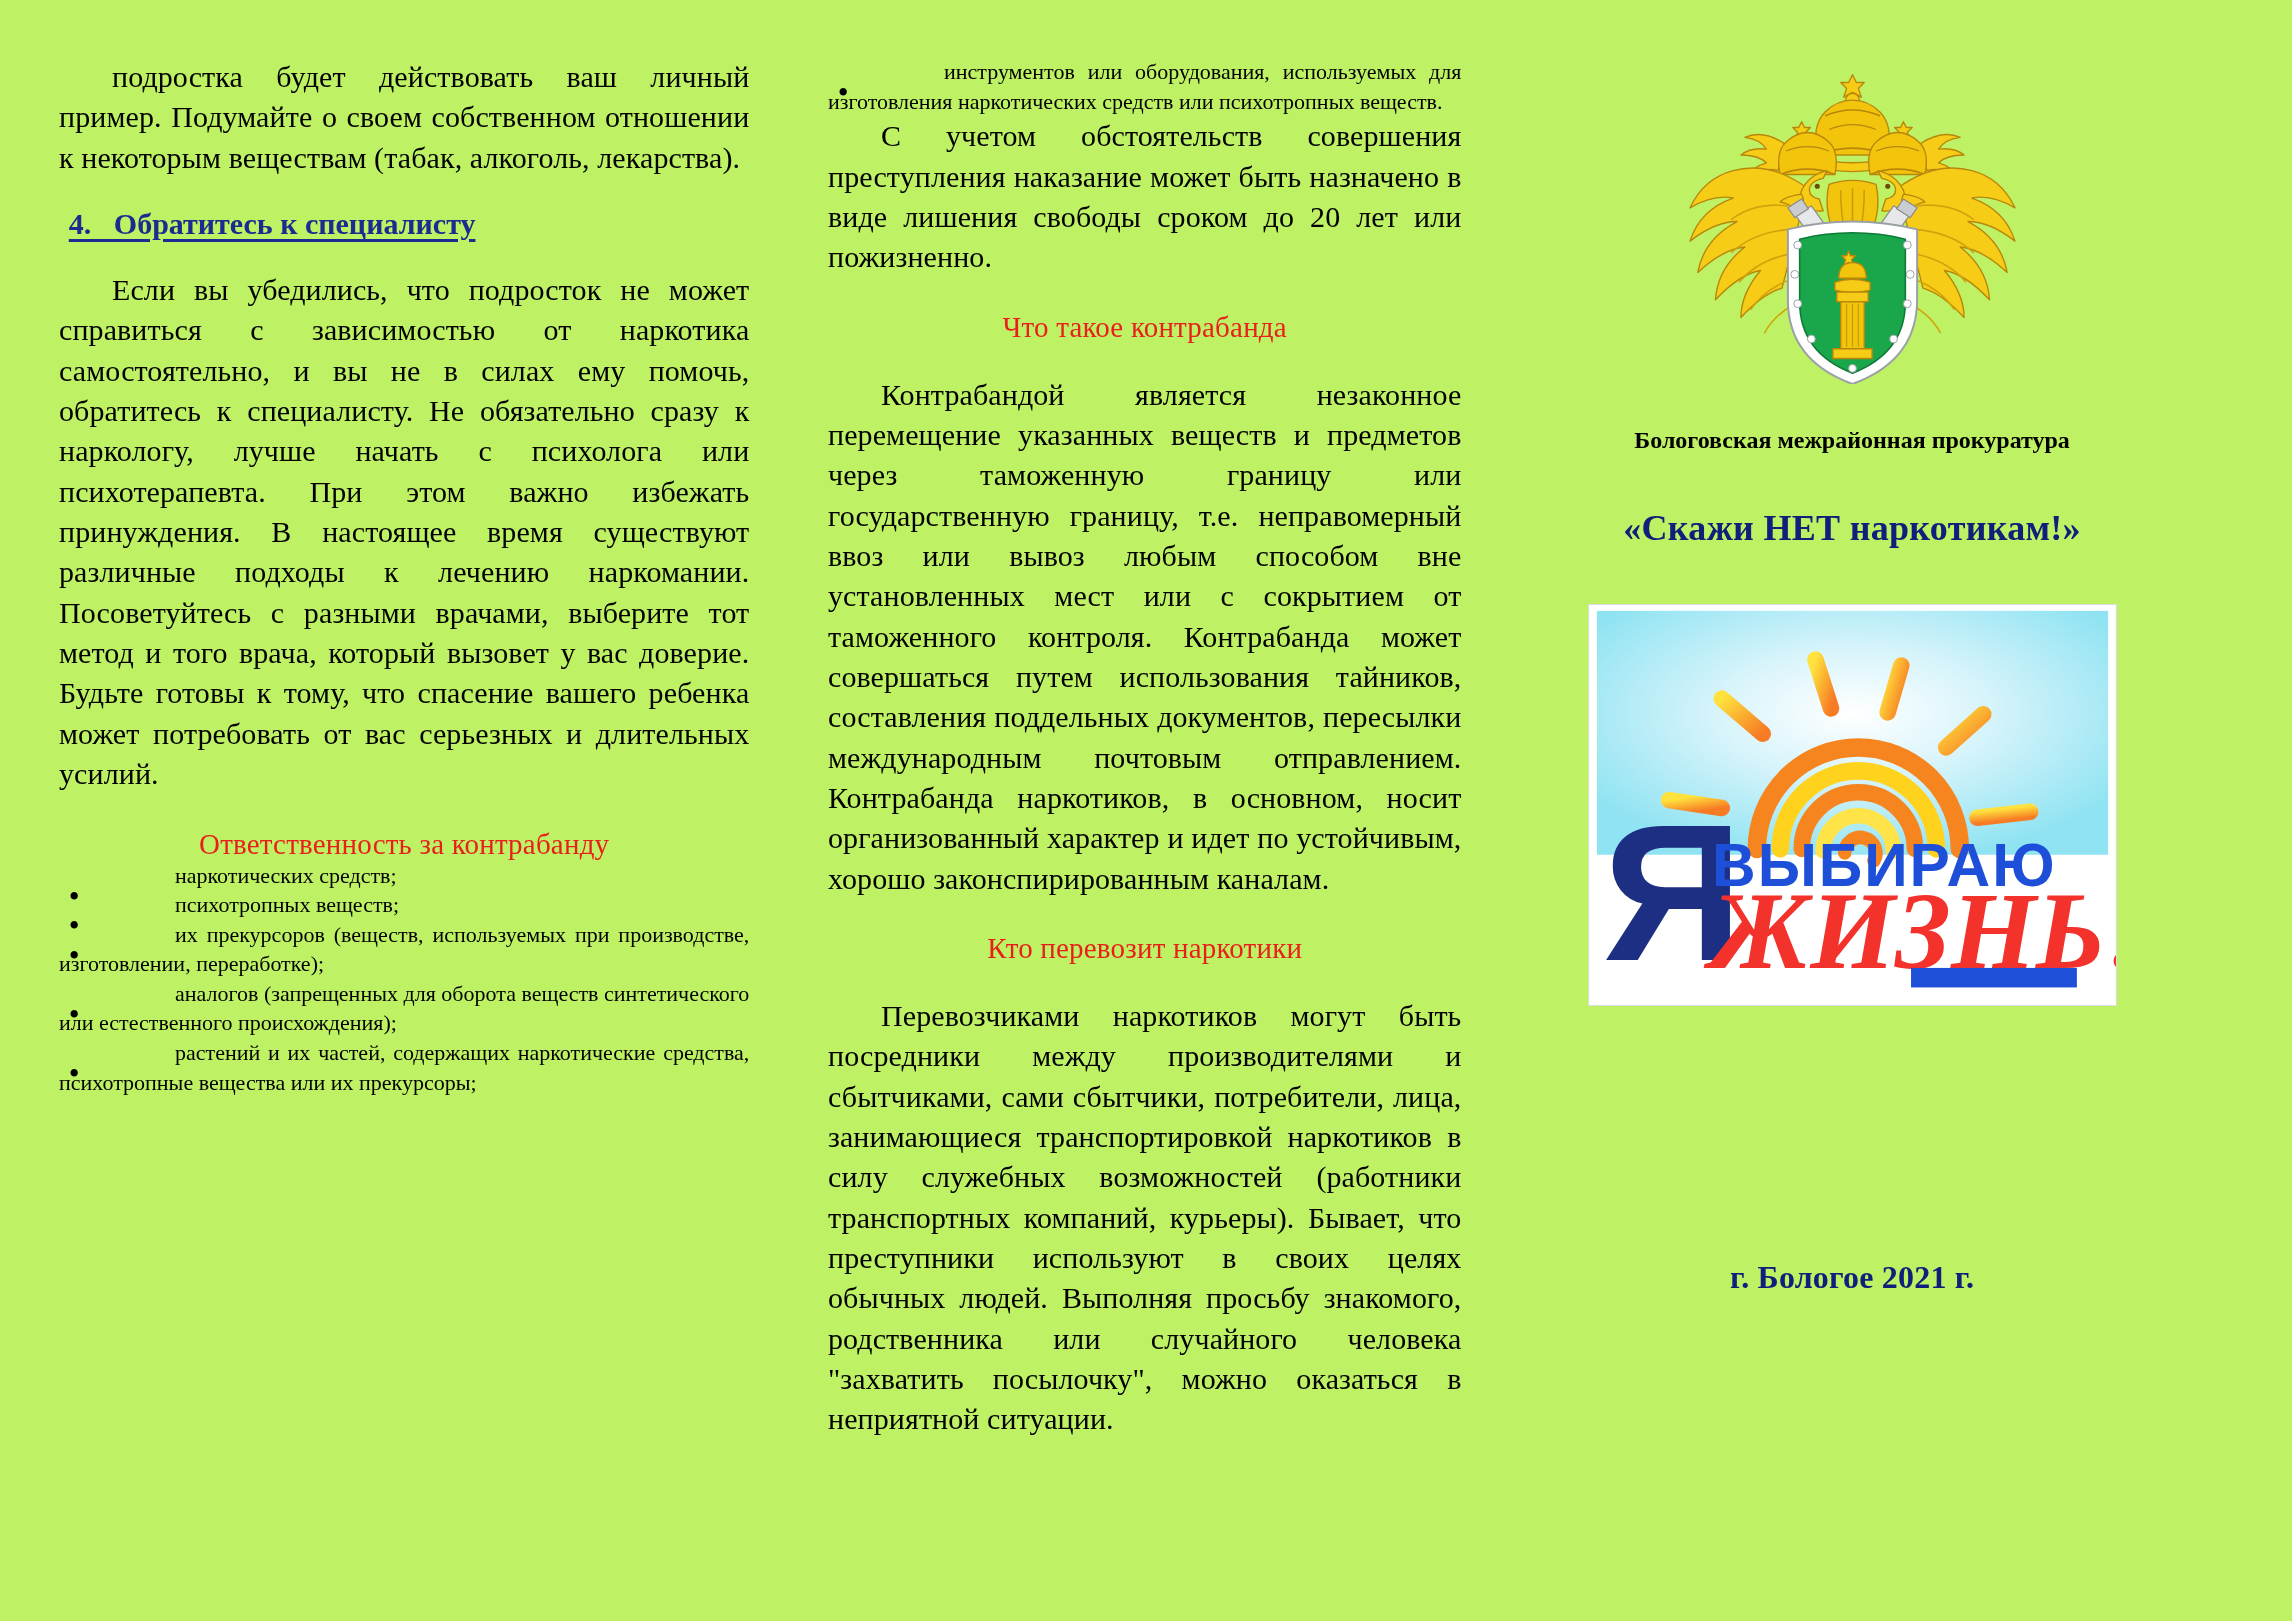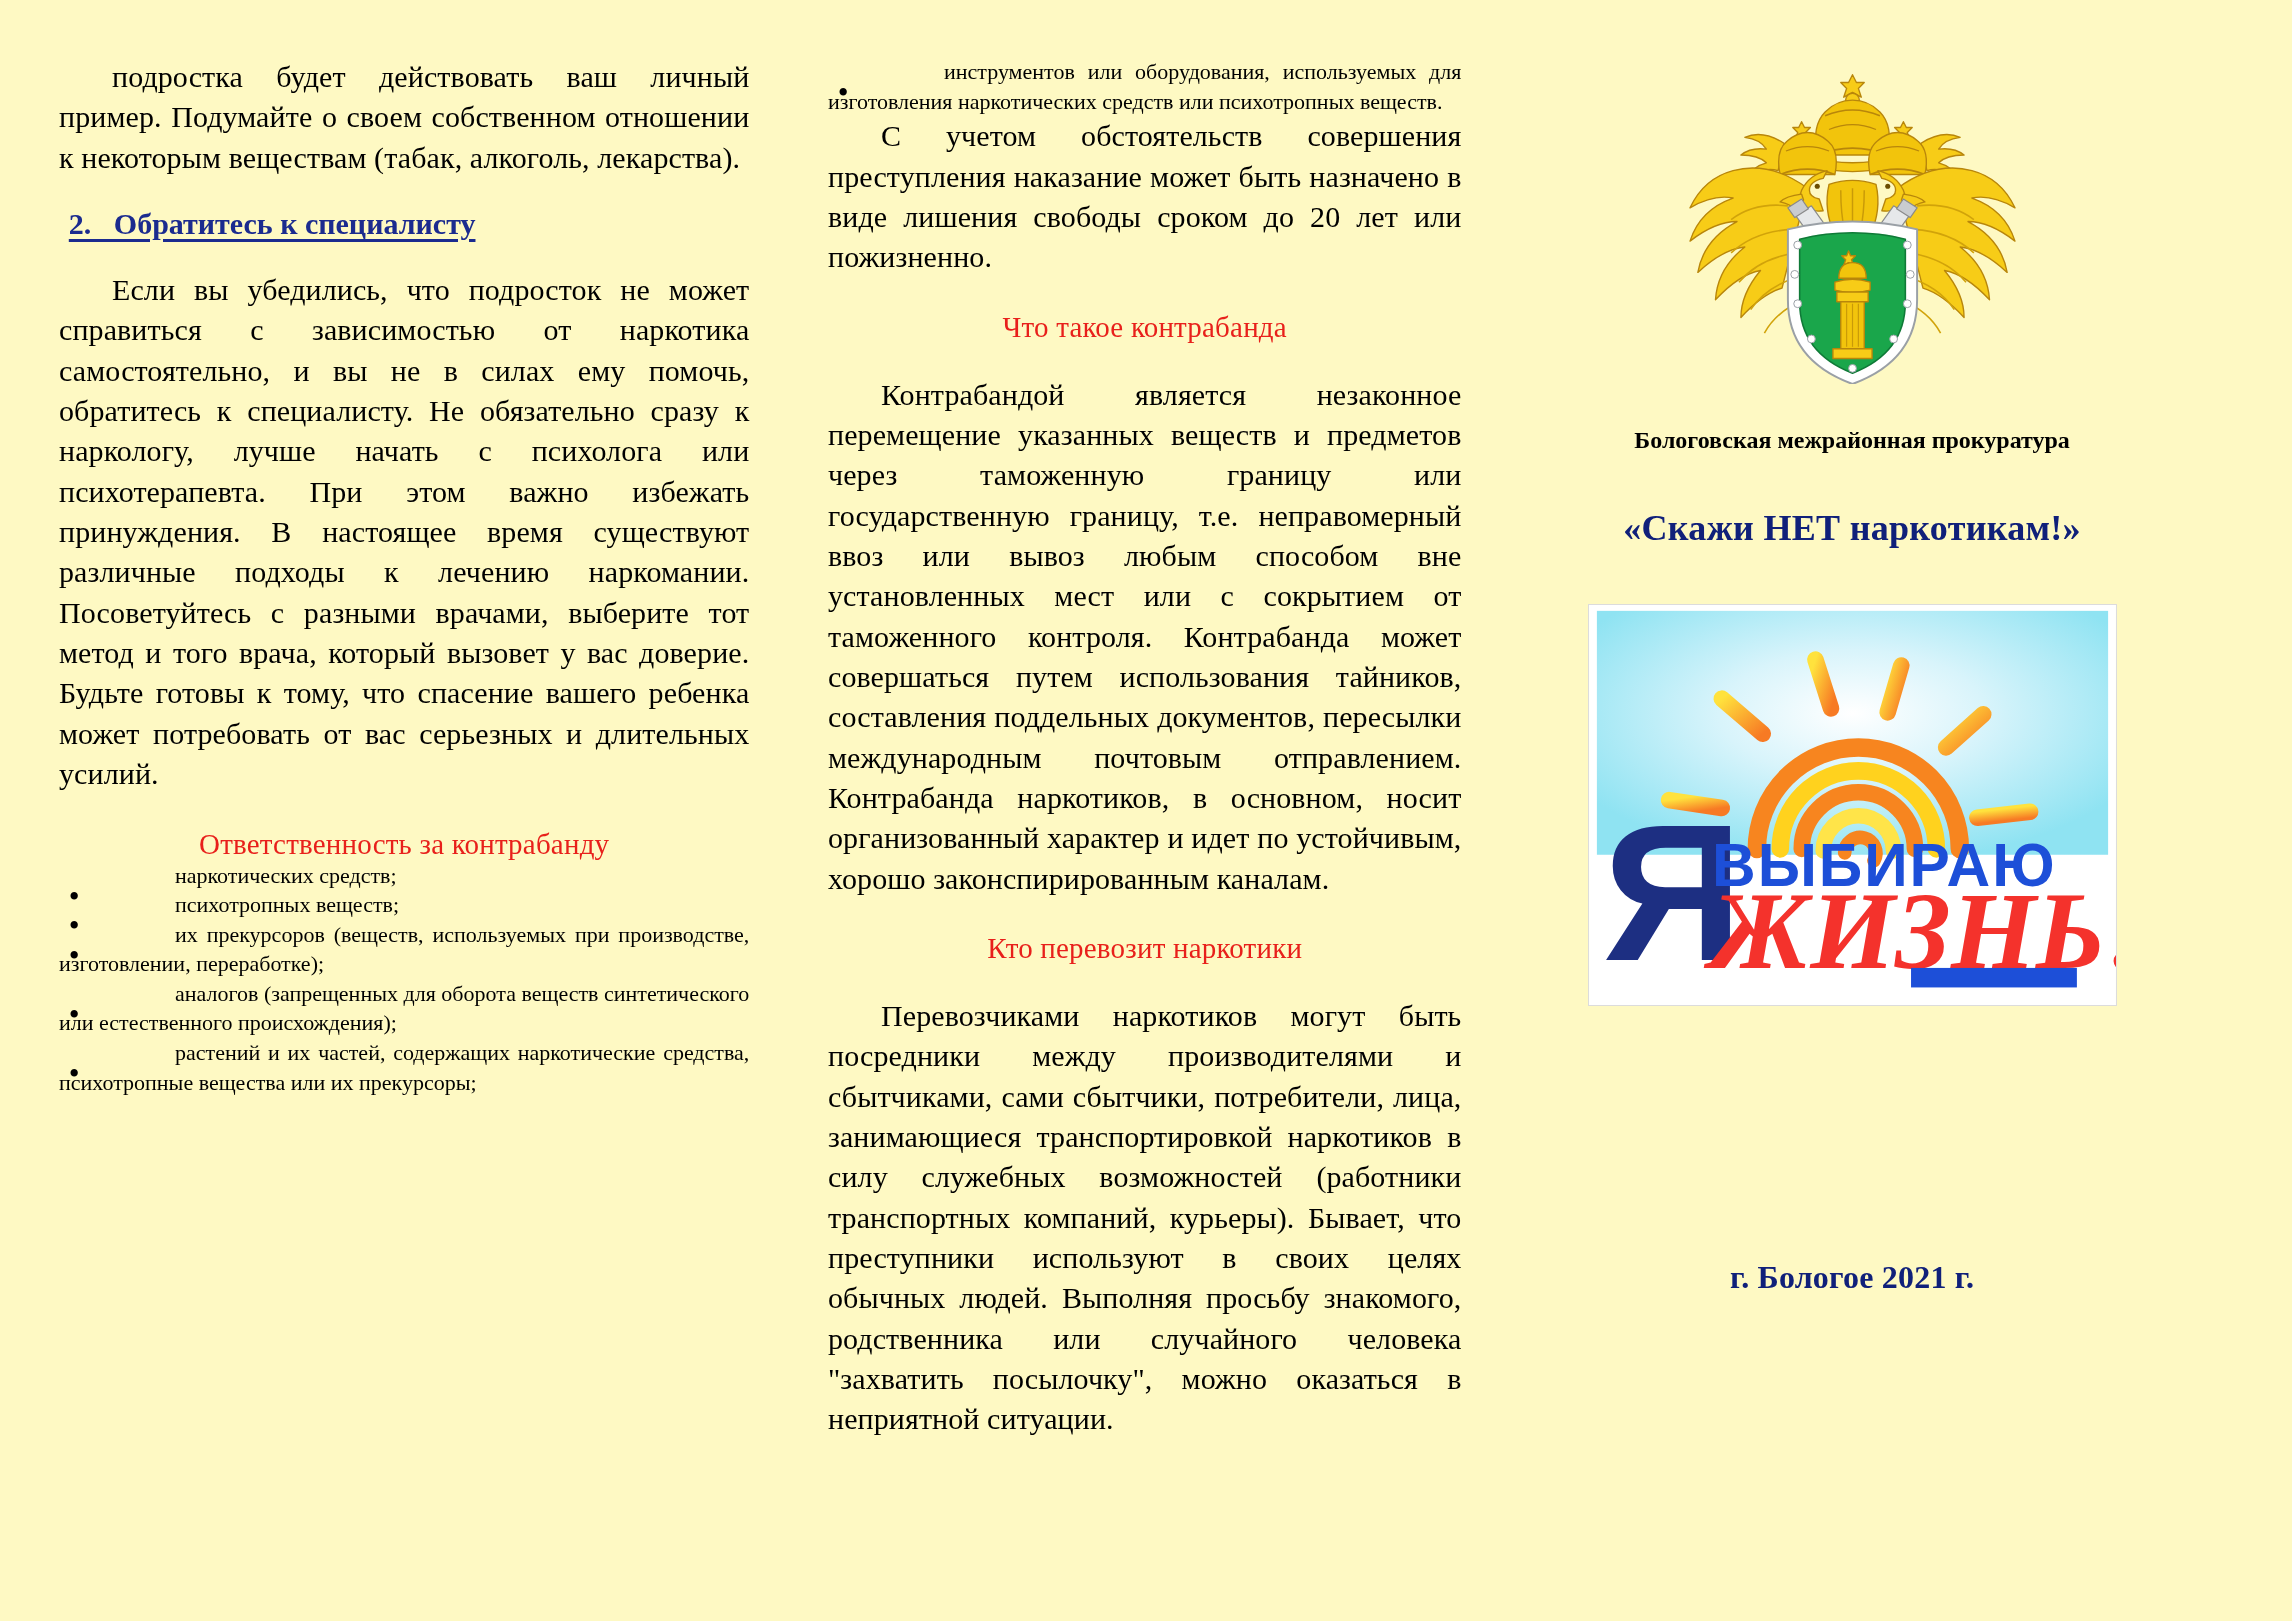--- a/index.html
+++ b/index.html
@@ -15,21 +15,21 @@
     color: #000000;
     overflow: hidden;
   }
   .brochure {
     width: 2293px;
     height: 1621px;
     display: flex;
     flex-direction: row;
     align-items: flex-start;
     padding: 57px 59px 19.6px 59px;
-    background: #fef9c3;
+    background: #bef264;
   }
 
   
   .col {
     height: 100%;
   }
   .col-left {
     width: 706px;
     padding-right: 15.7px;
   }
@@ -151,21 +151,21 @@
 </head>
 <body>
 
 <div class="brochure">
 
   <div class="col col-left">
 
     <p class="body">подростка будет действовать ваш личный пример. Подумайте о своем собственном отношении к некоторым веществам (табак, алкоголь, лекарства).</p>
 
     <div>
-      <span class="h-blue">2.   Обратитесь к специалисту</span>
+      <span class="h-blue">4.   Обратитесь к специалисту</span>
     </div>
 
     <p class="body" style="margin-top:29px;">Если вы убедились, что подросток не может справиться с зависимостью от наркотика самостоятельно, и вы не в силах ему помочь, обратитесь к специалисту. Не обязательно сразу к наркологу, лучше начать с психолога или психотерапевта. При этом важно избежать принуждения. В настоящее время существуют различные подходы к лечению наркомании. Посоветуйтесь с разными врачами, выберите тот метод и того врача, который вызовет у вас доверие. Будьте готовы к тому, что спасение вашего ребенка может потребовать от вас серьезных и длительных усилий.</p>
 
     <div class="h-red">Ответственность за контрабанду</div>
 
 
     <ul class="bullets">
       <li>
         <span class="dot"></span><span>наркотических средств;</span>

